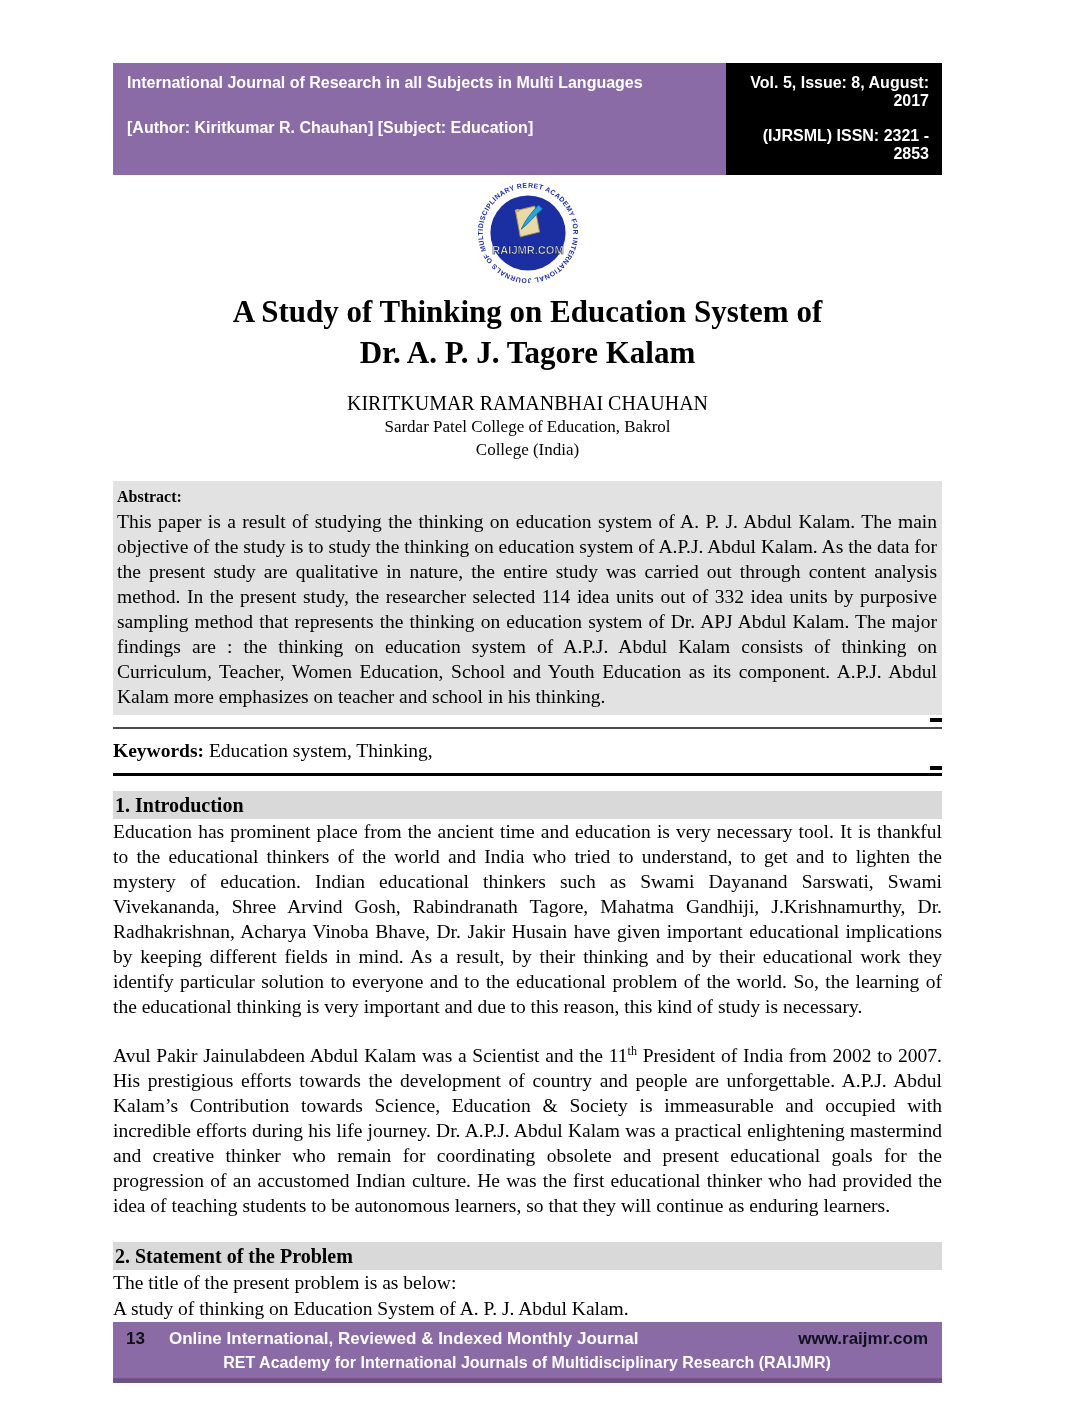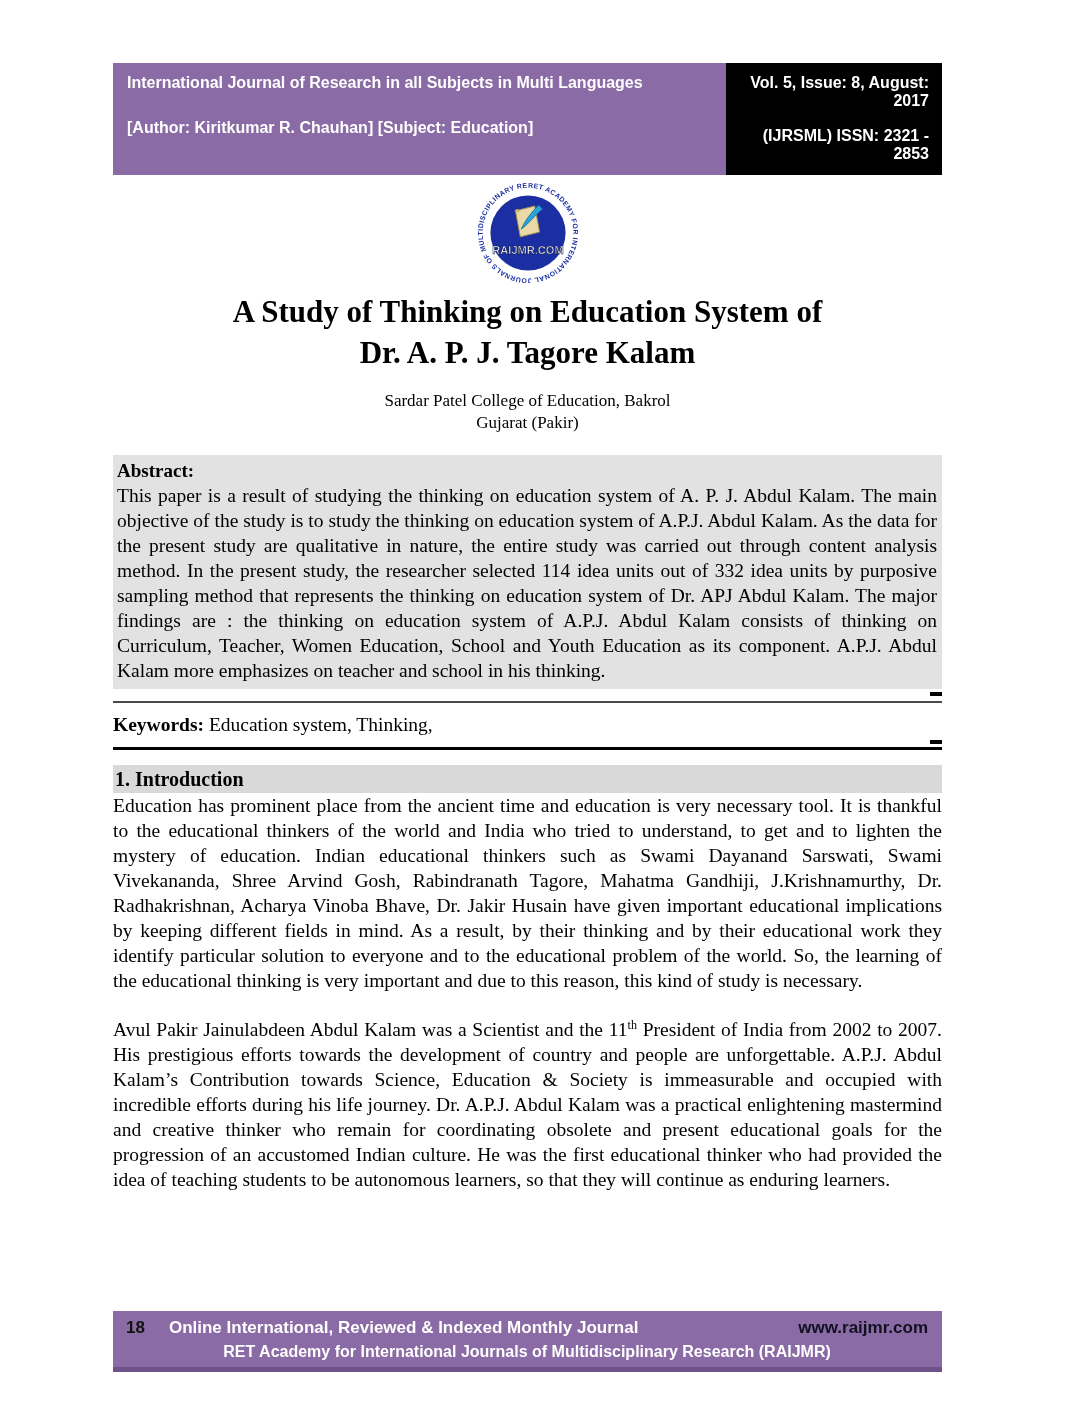--- a/index.html
+++ b/index.html
@@ -33,21 +33,21 @@
     margin: 6px 0 16px;
   }
   .title span { display: block; }
   .authors { text-align: center; font-size: 17px; line-height: 1.32; }
   .author-name { font-size: 20px; }
 
   
   .abstract {
     background: #e2e2e2; margin-top: 20px; padding: 3px 5px 6px 4px;
   }
-  .abstract-label { font-weight: bold; font-size: 19px; line-height: 25px; }
+  .abstract-label { font-weight: bold; font-size: 16px; line-height: 25px; }
   .abstract-body { font-size: 19.5px; line-height: 25px; text-align: justify; }
 
   
   .dash-row { display: flex; justify-content: flex-end; height: 4px; }
   .dash-row .dash { width: 12px; height: 4px; background: #000; }
   .dash-row.r1 { margin: 3px 0 5px; }
   .dash-row.r2 { margin: 0 0 3px; }
   .rule-gray { border: none; border-top: 2px solid #4a4a4a; margin: 0 0 9px; }
   .rule-black { border: none; border-top: 3px solid #000; margin: 0 0 15px; }
   .keywords { font-size: 19.5px; line-height: 25px; margin: 0 0 3px; }
@@ -109,22 +109,23 @@
       <text x="55" y="77" text-anchor="middle" font-size="11.5" font-family="Liberation Sans, sans-serif" font-weight="bold" fill="#ffffff" stroke="#00103f" stroke-width="0.55">RAIJMR.COM</text>
     </svg>
   </div>
 
   <h1 class="title">
     <span>A Study of Thinking on Education System of</span>
     <span>Dr. A. P. J. Tagore Kalam</span>
   </h1>
 
   <div class="authors">
+    <div class="author-name">KIRITKUMAR RAMANBHAI CHAUHAN</div>
     <div>Sardar Patel College of Education, Bakrol</div>
-    <div>Gujarat (Pakir)</div>
+    <div>College (India)</div>
   </div>
 
   <section class="abstract">
     <div class="abstract-label">Abstract:</div>
     <p class="abstract-body">This paper is a result of studying the thinking on education system of A. P. J.  Abdul Kalam. The main objective of the study is to study the thinking on education system of A.P.J. Abdul Kalam. As the data for the present study are qualitative in nature, the entire study was carried out through content analysis method. In the present study, the researcher selected 114 idea units out of 332 idea units by purposive sampling method that represents the thinking on education system of Dr. APJ Abdul Kalam. The major findings are : the thinking on education system of A.P.J. Abdul Kalam consists of thinking on Curriculum, Teacher, Women Education, School and Youth Education as its component. A.P.J. Abdul Kalam more emphasizes on teacher and school in his thinking.</p>
   </section>
 
   <div class="dash-row r1">
       <span class="dash"></span>
     </div>
@@ -136,23 +137,28 @@
       <span class="dash"></span>
     </div>
   <hr class="rule-black">
 
   <section>
     <h2 class="section-heading">1. Introduction</h2>
     <p class="body-para">Education has prominent place from the ancient time and education is very necessary tool. It is thankful to the educational thinkers of the world and India who tried to understand, to get and to lighten the mystery of education. Indian educational thinkers such as Swami Dayanand Sarswati, Swami Vivekananda, Shree Arvind Gosh, Rabindranath Tagore, Mahatma Gandhiji, J.Krishnamurthy, Dr. Radhakrishnan, Acharya Vinoba Bhave, Dr. Jakir Husain have given important educational implications by keeping different fields in mind. As a result, by their thinking and by their educational work they identify particular solution to everyone and to the educational problem of the world. So, the learning of the educational thinking is very important and due to this reason, this kind of study is necessary.</p>
     <p class="body-para para-gap"><span>Avul Pakir Jainulabdeen Abdul Kalam was a Scientist and the 11</span><sup class="ord">th</sup><span> President of India from 2002 to 2007. His prestigious efforts towards the development of country and people are unforgettable. A.P.J. Abdul Kalam’s Contribution towards Science, Education &amp; Society is immeasurable and occupied with incredible efforts during his life journey. Dr. A.P.J. Abdul Kalam was a practical enlightening mastermind and creative thinker who remain for coordinating obsolete and present educational goals for the progression of an accustomed Indian culture. He was the first educational thinker who had provided the idea of teaching students to be autonomous learners, so that they will continue as enduring learners.</span></p>
   </section>
 
+  <section class="statement-section">
+    <h2 class="section-heading">2. Statement of the Problem</h2>
+    <div class="plain-line">The title of the present problem is as below:</div>
+    <div class="plain-line">A study of thinking on Education System of A. P. J.  Abdul Kalam.</div>
+  </section>
 
   <footer class="page-footer">
     <div class="footer-row1">
-      <span class="footer-pageno">18</span>
+      <span class="footer-pageno">13</span>
       <span class="footer-journal">Online International, Reviewed &amp; Indexed Monthly Journal</span>
       <a class="footer-site" href="#">www.raijmr.com</a>
     </div>
     <div class="footer-row2">RET Academy for International Journals of Multidisciplinary Research (RAIJMR)</div>
   </footer>
 
 </div>
 
 </body></html>

